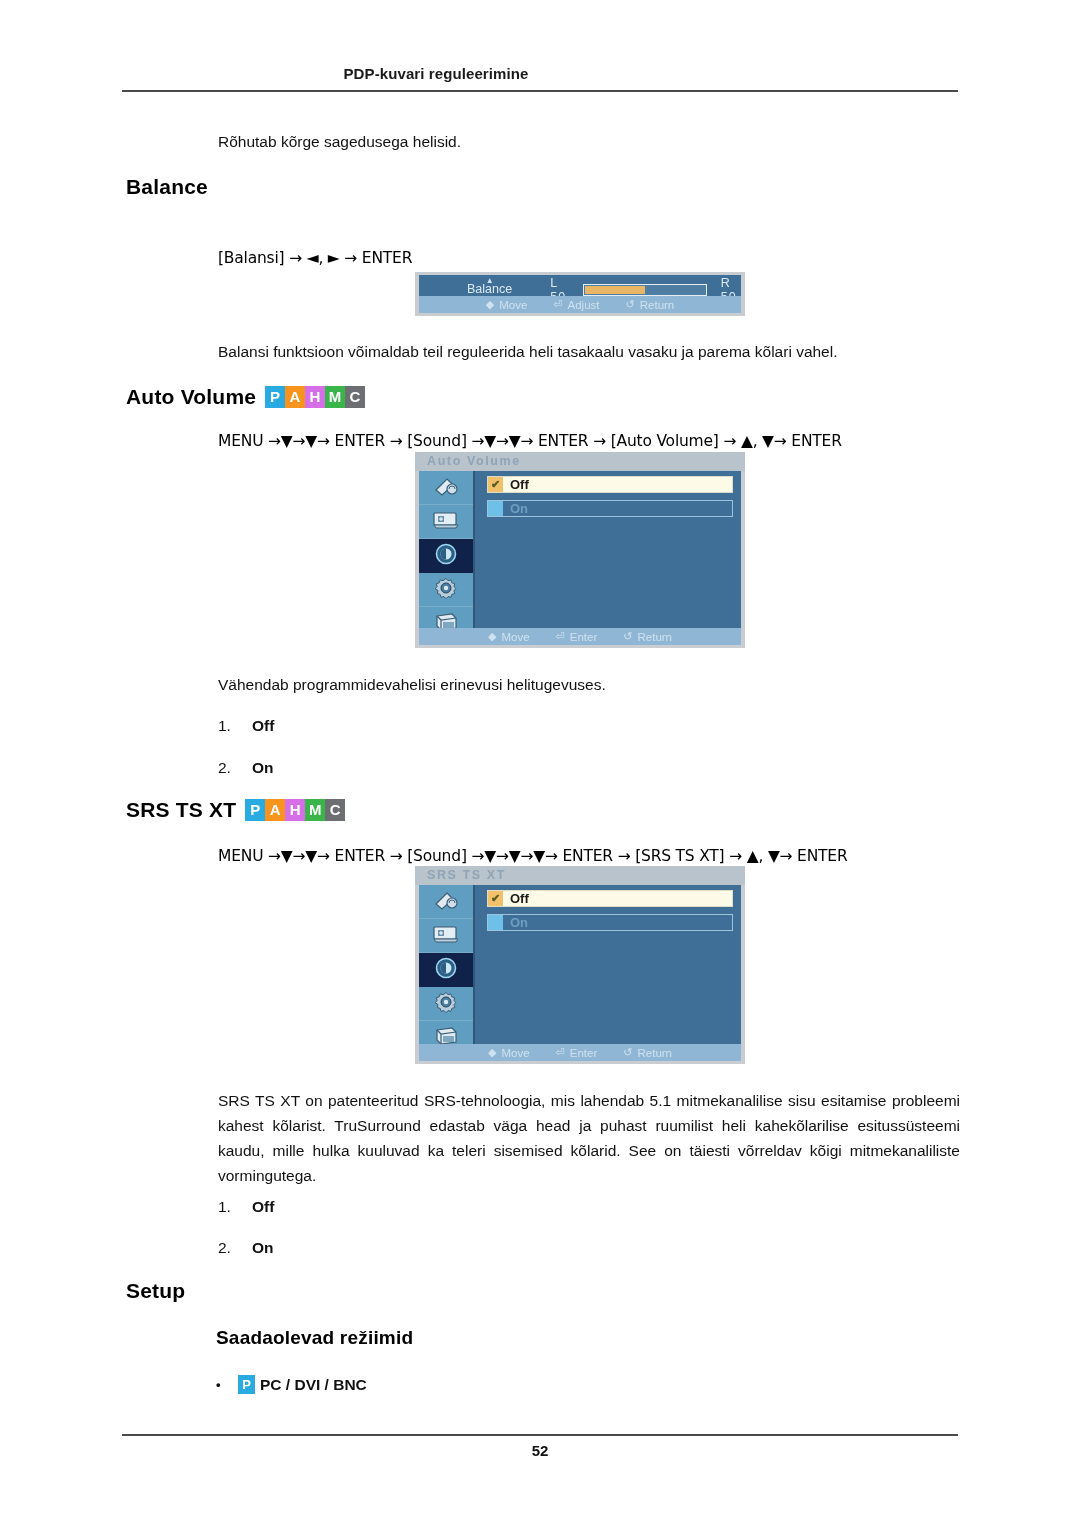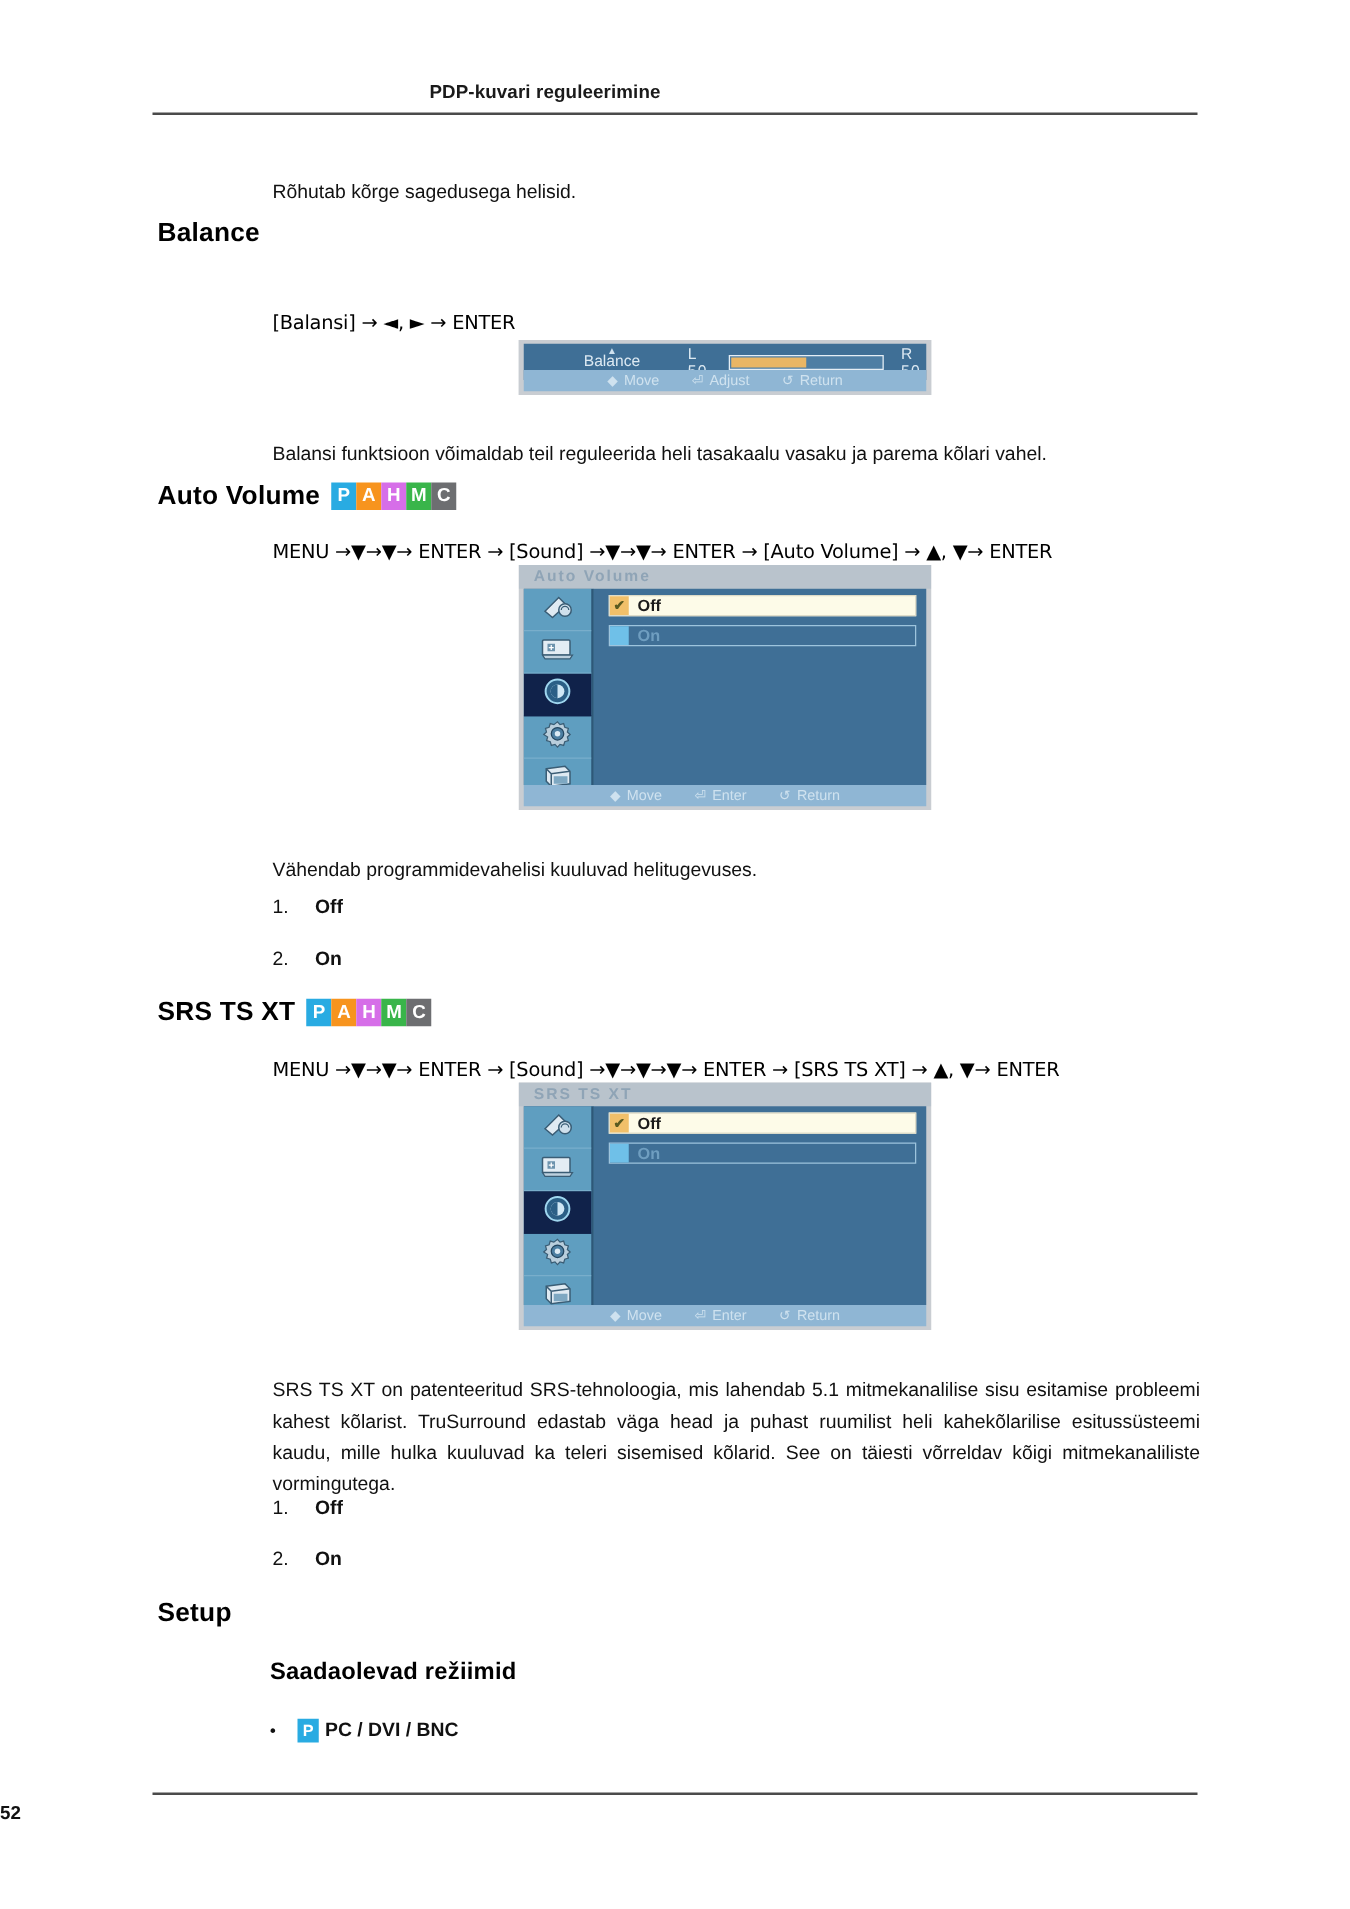--- a/index.html
+++ b/index.html
@@ -45,34 +45,33 @@
     position: absolute;
     left: 122px; top: 1434px;
     width: 836px;
     height: 2px;
     background: #4a4a4a;
   }
   .ftr-page {
     position: absolute;
     left: 0; top: 1442px;
     width: 1080px;
-    text-align: left;
+    text-align: center;
     font-size: 15px;
     font-weight: 700;
     font-family: "Liberation Sans", sans-serif;
     color: #111;
   }
 
   
   .para {
     position: absolute;
     font-size: 15.5px;
     line-height: 24px;
     color: #111;
-    margin-top: 12px;
   }
   .h2 {
     position: absolute;
     left: 126px;
     font-size: 21px;
     font-weight: 700;
     color: #000;
     letter-spacing: 0.2px;
     white-space: nowrap;
     display: flex;
@@ -390,21 +389,21 @@
           <span class="gl">⏎</span>
           <span>Enter</span>
         </span>
         <span class="fi">
           <span class="gl">↺</span>
           <span>Return</span>
         </span>
       </div>
   </div>
 
-  <div class="para" style="left:218px; top:673px; width:740px;">Vähendab programmidevahelisi kuuluvad helitugevuses.</div>
+  <div class="para" style="left:218px; top:673px; width:740px;">Vähendab programmidevahelisi erinevusi helitugevuses.</div>
 
   <div class="numlist" style="left:218px; top:717px;">
     <span class="n">1.</span><span style="font-weight:700">Off</span>
   </div>
   <div class="numlist" style="left:218px; top:759px;">
     <span class="n">2.</span><span style="font-weight:700">On</span>
   </div>
 
   <div class="h2" style="top:798px;">
     <span>SRS TS XT</span>

